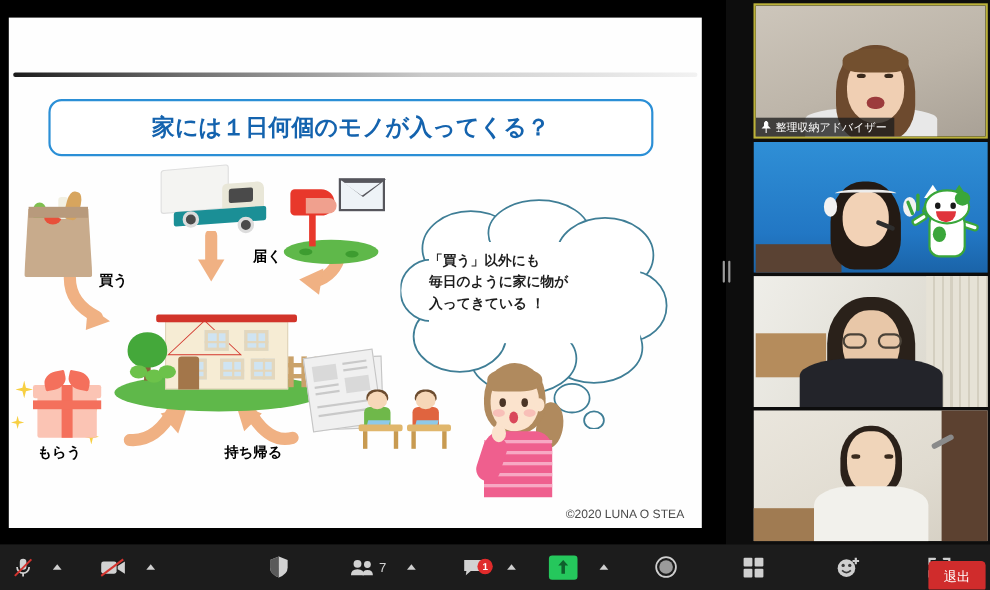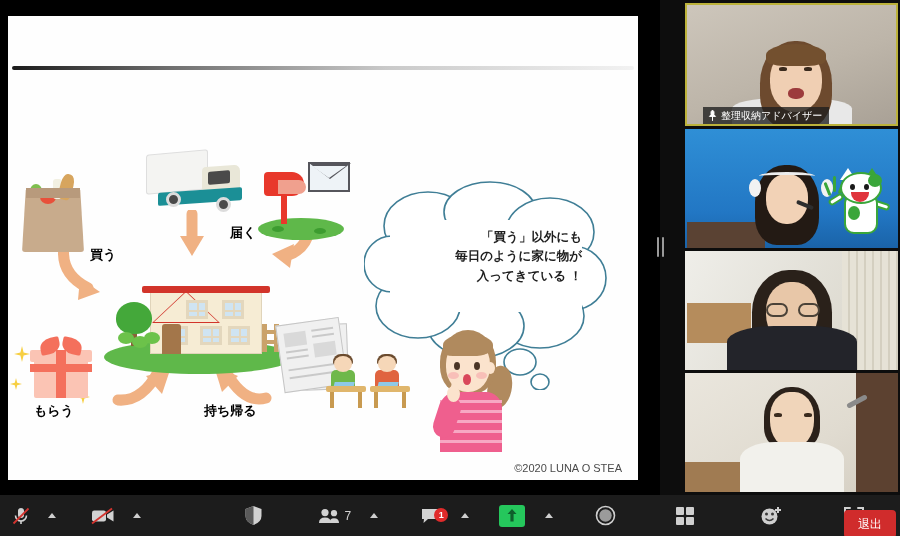--- a/index.html
+++ b/index.html
@@ -208,21 +208,21 @@
   .gl-hand { position: absolute; left: 21px; top: 56px; width: 13px; height: 16px;
              background: #fbe3cd; border-radius: 50%; }
   .gl-finger { position: absolute; left: 25px; top: 50px; width: 5px; height: 14px;
                background: #fbe3cd; border-radius: 3px; transform: rotate(12deg); }
 
   
   .bubble { position: absolute; left: 356px; top: 32px; width: 244px; height: 168px; }
   .bubble svg { position: absolute; left: 0; top: 0; }
   .bubble-text {
     position: absolute; left: 26px; top: 48px; width: 192px;
-    text-align: right; font-size: 12.5px; font-weight: bold; color: #1d1d1d;
+    text-align: left; font-size: 12.5px; font-weight: bold; color: #1d1d1d;
     line-height: 1.55; white-space: pre-line;
   }
 
   .copyright {
     position: absolute; right: 16px; bottom: 6px;
     font-size: 11px; color: #4a4a4a;
   }
 
   
   .arrow { position: absolute; }
@@ -237,21 +237,21 @@
   
   #video-strip {
     position: absolute; left: 683px; top: 0; width: 217px; height: 495px;
     background: #0d0d0d; display: flex; flex-direction: column; gap: 3px;
     padding: 3px 2px;
   }
   .tile { position: relative; flex: 1; overflow: hidden; background: #111; }
   .tile.active { border: 2px solid #bcb23a; }
   .tile-video { position: absolute; inset: 0; }
   .name-chip {
-    position: absolute; left: 16px; bottom: 0; height: 17px;
+    position: absolute; left: 0; bottom: 0; height: 17px;
     background: rgba(30,30,30,.78); color: #fff; font-size: 10px;
     display: flex; align-items: center; gap: 4px; padding: 0 7px 0 5px;
     max-width: 86%; white-space: nowrap;
   }
   .pin-icon { width: 9px; height: 11px; display: inline-block; }
 
   
   .t1-bg { position: absolute; inset: 0; background: linear-gradient(160deg,#cdc6bb 0%,#bdb5a9 55%,#a9a196 100%); }
   .t1-hair { position: absolute; left: 52%; top: 30%; width: 72px; height: 88px;
              margin-left: -36px; background: #6d4a2e; border-radius: 48% 48% 38% 38%; }
@@ -362,20 +362,23 @@
 </head>
 <body>
 
 <div id="app">
 
   <div id="share-area">
     <div id="slide">
 
       <div class="title-rule"></div>
 
+      <div class="q-box">
+        <div class="q-box-text">家には１日何個のモノが入ってくる？</div>
+      </div>
 
       <div class="diagram">
 
         <svg class="arrow" style="left:46px;top:92px" width="70" height="70">
           <path d="M10 6 Q6 34 34 48" stroke="#f0b183" stroke-width="11" fill="none" stroke-linecap="round"></path>
           <path d="M26 38 L46 52 L24 60 Z" fill="#f0b183"></path>
         </svg>
         <svg class="arrow" style="left:170px;top:62px" width="48" height="62">
           <path d="M14 4 L14 30" stroke="#f0b183" stroke-width="11" fill="none" stroke-linecap="round"></path>
           <path d="M2 26 L26 26 L14 46 Z" fill="#f0b183"></path>

